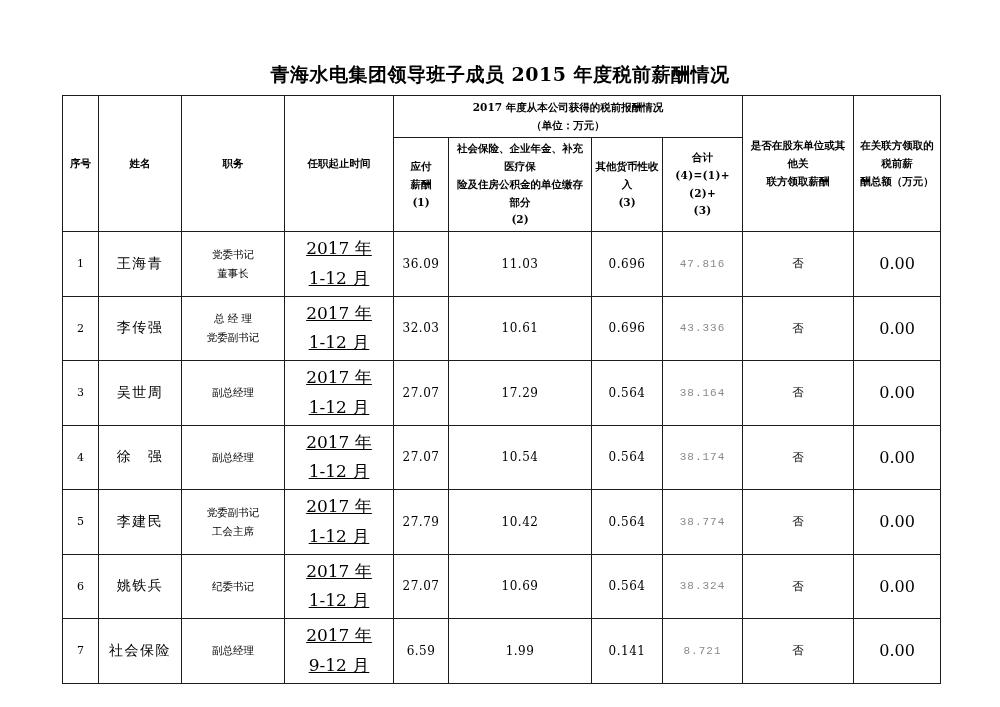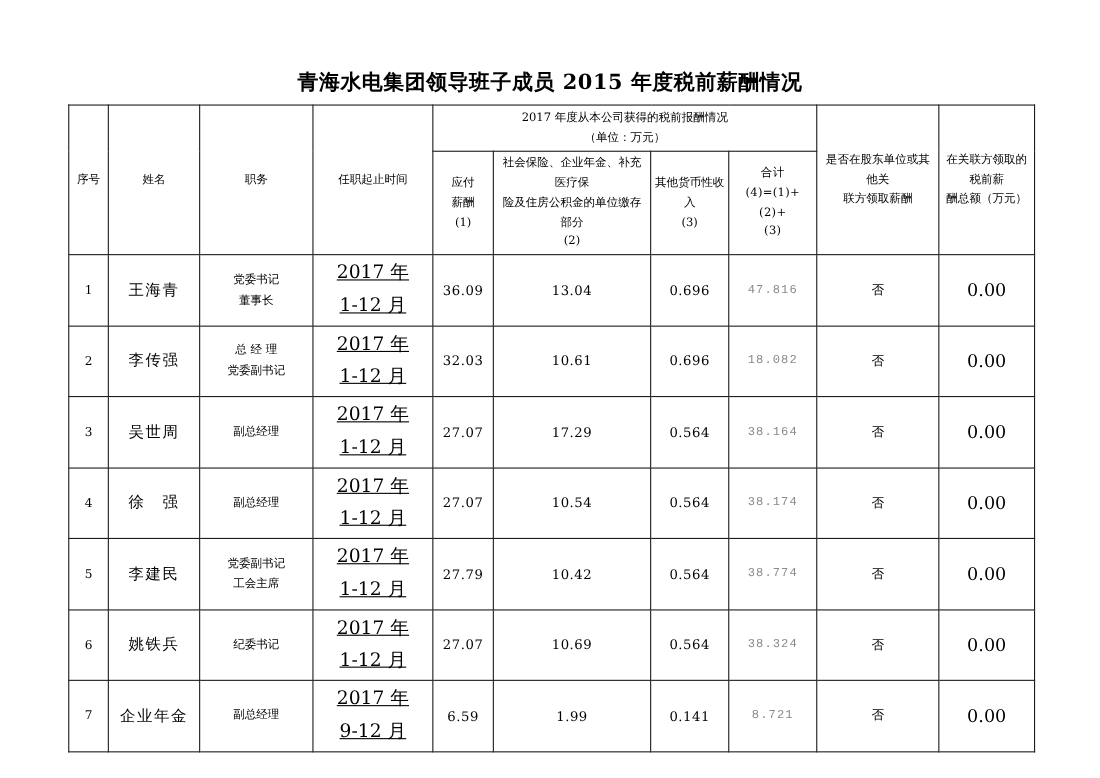--- a/index.html
+++ b/index.html
@@ -11,21 +11,21 @@
     text-align:center; font-size:19px; font-weight:bold; letter-spacing:0.5px; }
 
   table.salary { position:absolute; left:62px; top:95px; width:878px;
     border-collapse:collapse; table-layout:fixed; }
   table.salary th, table.salary td {
     border:1px solid #1c1c1c; text-align:center; vertical-align:middle;
     padding:2px 3px; white-space:pre-line; overflow:hidden; }
 
   thead tr.group-row { height:42px; }
   thead tr.sub-row   { height:78px; }
-  table.salary th { font-weight:normal; font-size:10.5px; line-height:1.7; }
+  table.salary th { font-weight:bold; font-size:10.5px; line-height:1.7; }
   th.th-group { font-size:11px; line-height:1.9; }
   th.th-total { letter-spacing:0.3px; }
 
   tbody tr { height:45px; }
   tbody tr:last-child { height:51px; }
   td.c-seq    { font-size:11px; }
   td.c-name   { font-family:"DejaVu Sans","Liberation Sans",sans-serif;
                 font-weight:normal; font-size:14px; letter-spacing:1.5px; }
   td.c-pos    { font-size:10.5px; line-height:1.85; }
   td.c-period { font-size:17px; line-height:1.75;text-decoration:underline; }
@@ -88,37 +88,37 @@
     </thead>
     <tbody>
       <tr>
         <td class="c-seq">1</td>
         <td class="c-name">王海青</td>
         <td class="c-pos">党委书记
 董事长</td>
         <td class="c-period">2017 年
 1-12 月</td>
         <td class="c-num">36.09</td>
-        <td class="c-num">13.04</td>
+        <td class="c-num">11.03</td>
         <td class="c-num">0.696</td>
         <td class="c-total">47.816</td>
         <td class="c-yn">否</td>
         <td class="c-amt">0.00</td>
       </tr>
       <tr>
         <td class="c-seq">2</td>
         <td class="c-name">李传强</td>
         <td class="c-pos">总 经 理
 党委副书记</td>
         <td class="c-period">2017 年
 1-12 月</td>
         <td class="c-num">32.03</td>
         <td class="c-num">10.61</td>
         <td class="c-num">0.696</td>
-        <td class="c-total">18.082</td>
+        <td class="c-total">43.336</td>
         <td class="c-yn">否</td>
         <td class="c-amt">0.00</td>
       </tr>
       <tr>
         <td class="c-seq">3</td>
         <td class="c-name">吴世周</td>
         <td class="c-pos">副总经理</td>
         <td class="c-period">2017 年
 1-12 月</td>
         <td class="c-num">27.07</td>
@@ -163,21 +163,21 @@
 1-12 月</td>
         <td class="c-num">27.07</td>
         <td class="c-num">10.69</td>
         <td class="c-num">0.564</td>
         <td class="c-total">38.324</td>
         <td class="c-yn">否</td>
         <td class="c-amt">0.00</td>
       </tr>
       <tr>
         <td class="c-seq">7</td>
-        <td class="c-name">企业年金</td>
+        <td class="c-name">社会保险</td>
         <td class="c-pos">副总经理</td>
         <td class="c-period">2017 年
 9-12 月</td>
         <td class="c-num">6.59</td>
         <td class="c-num">1.99</td>
         <td class="c-num">0.141</td>
         <td class="c-total">8.721</td>
         <td class="c-yn">否</td>
         <td class="c-amt">0.00</td>
       </tr>

